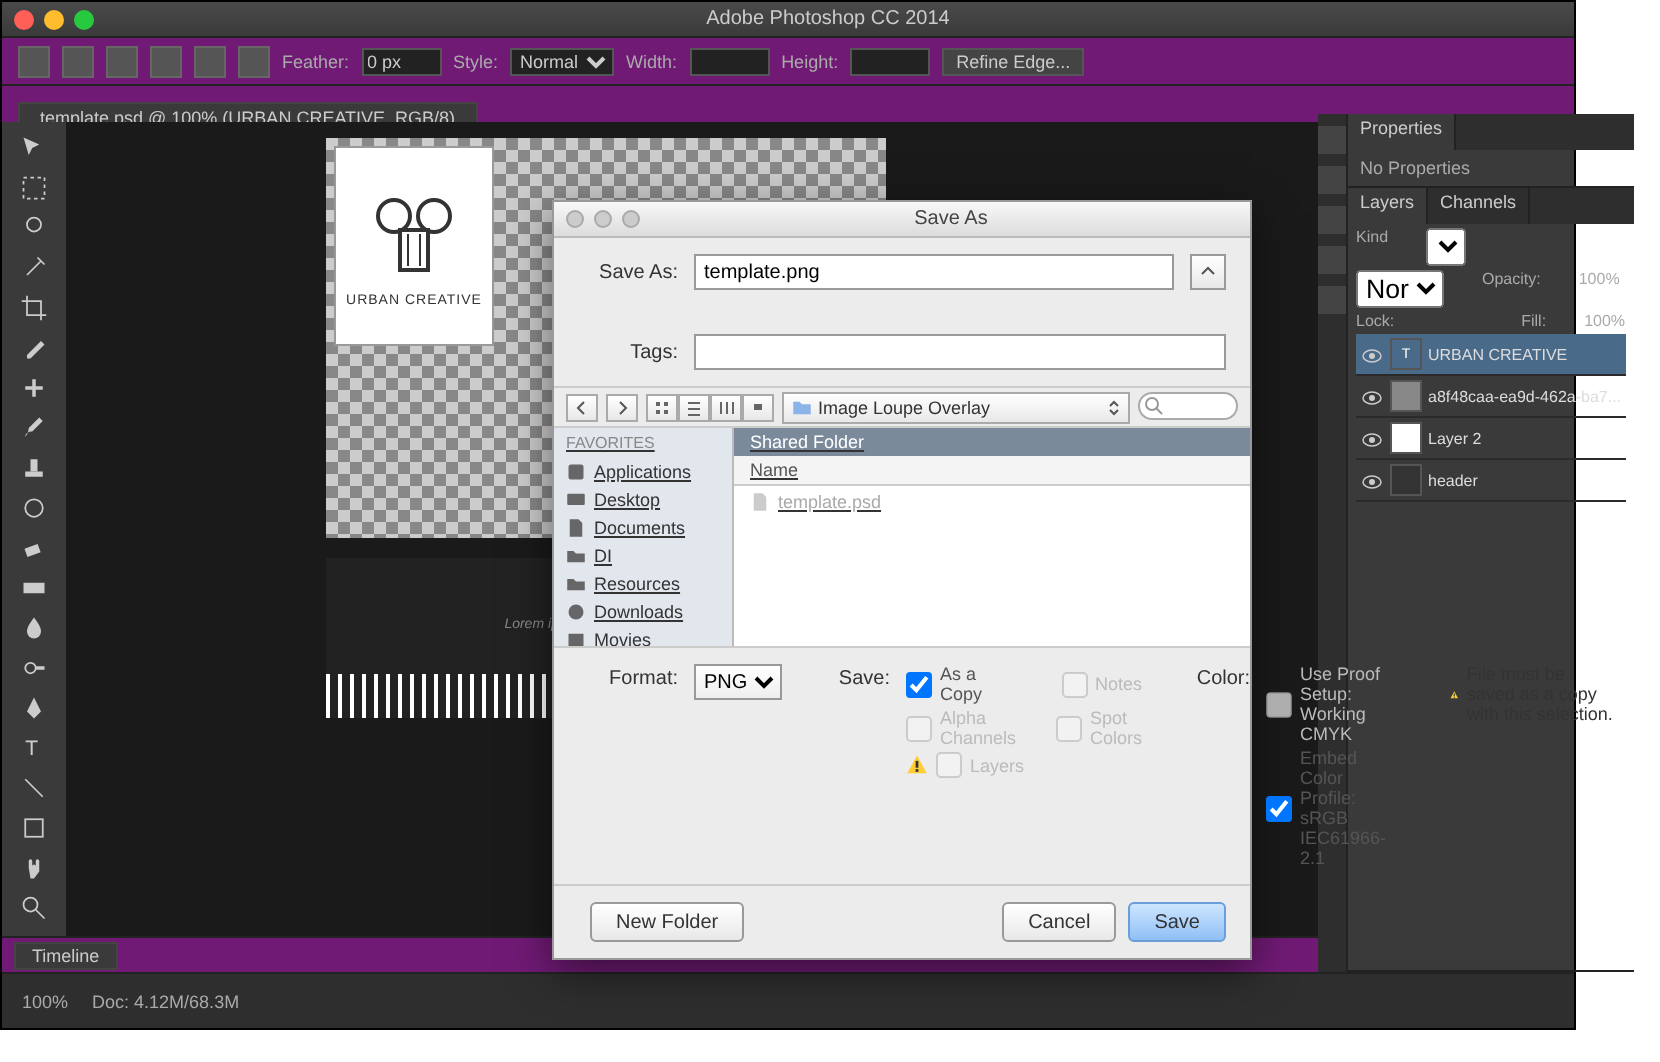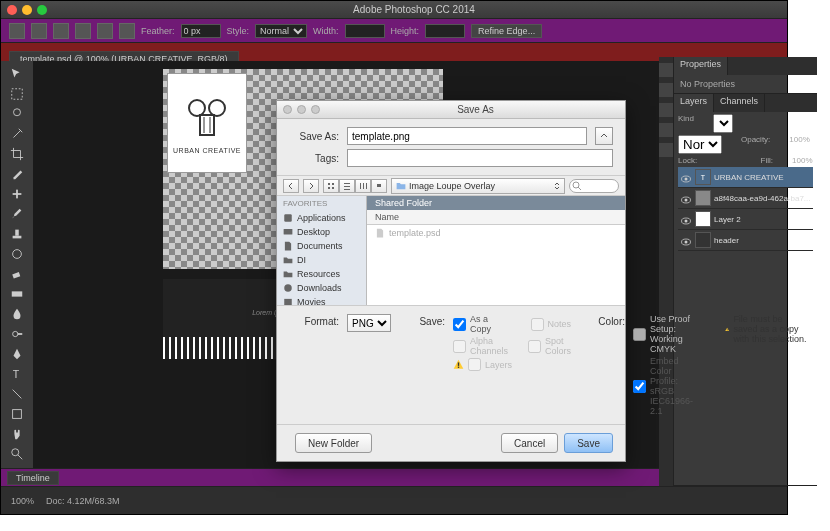--- a/index.html
+++ b/index.html
@@ -11,21 +11,21 @@
 .tl-r { background:#ff5f56; }
 .tl-y { background:#ffbd2e; }
 .tl-g { background:#27c93f; }
 .titlebar-title { flex:1; text-align:center; color:#ccc; font-size:10px; }
 .menubar { height:24px; background:#701a75; display:flex; align-items:center; padding:0 8px; gap:6px; border-bottom:1px solid #222; }
 .menubar .icon { width:16px; height:16px; background:#555; border:1px solid #666; }
 .menubar .lbl { color:#aaa; font-size:9px; }
 .menubar input { width:40px; height:14px; background:#222; border:1px solid #555; color:#ccc; font-size:9px; padding:0 2px; }
 .menubar select { height:14px; background:#222; border:1px solid #555; color:#ccc; font-size:9px; }
 .menubar .btn { background:#444; border:1px solid #555; color:#ccc; font-size:9px; padding:1px 6px; }
-.doc-tab-bar { height:18px; background:#7f1d1d; display:flex; align-items:center; padding:16px 8px; border-bottom:1px solid #111; }
+.doc-tab-bar { height:18px; background:#701a75; display:flex; align-items:center; padding:16px 8px; border-bottom:1px solid #111; }
 .doc-tab { color:#ccc; font-size:9px; padding:2px 10px; background:#3a3a3a; border:1px solid #444; }
 .main-area { position:absolute; top:60px; left:32px; right:128px; bottom:28px; background:#1a1a1a; }
 .left-tools { position:absolute; top:60px; left:0; width:32px; bottom:28px; background:#3a3a3a; display:flex; flex-direction:column; align-items:center; padding-top:4px; gap:2px; }
 .tool { width:22px; height:18px; background:#3a3a3a; border:1px solid transparent; }
 .tool svg { width:14px; height:14px; fill:#ccc; display:block; margin:1px auto; }
 .right-panels { position:absolute; top:56px; right:0; width:128px; bottom:28px; background:#3a3a3a; display:flex; }
 .mini-col { width:18px; background:#2e2e2e; border-right:1px solid #222; display:flex; flex-direction:column; align-items:center; gap:6px; padding-top:6px; }
 .mini-col .mi { width:14px; height:14px; background:#444; }
 .panel-stack { flex:1; display:flex; flex-direction:column; }
 .panel { border-bottom:1px solid #222; }
@@ -50,26 +50,26 @@
 .canvas-bottom { width:320px; height:80px; background:#222; margin-top:10px; position:relative; }
 .canvas-bottom .lorem { color:#888; font-size:7px; text-align:center; padding-top:30px; font-style:italic; }
 .canvas-bottom .pattern { position:absolute; bottom:0; left:0; right:0; height:22px; background:repeating-linear-gradient(90deg,#fff 0 2px,#222 2px 6px); }
 .statusbar { position:absolute; bottom:0; left:0; right:0; height:28px; background:#2e2e2e; border-top:1px solid #222; display:flex; align-items:center; padding:0 10px; gap:12px; color:#aaa; font-size:9px; }
 
 .dialog { position:absolute; top:100px; left:276px; width:350px; background:#ececec; border:1px solid #999; box-shadow:0 6px 20px rgba(0,0,0,0.5); font-size:10px; color:#333; }
 .dlg-title { height:18px; background:linear-gradient(#f8f8f8,#dcdcdc); display:flex; align-items:center; border-bottom:1px solid #bbb; }
 .dlg-traffic { display:flex; gap:5px; padding:0 6px; }
 .dlg-tlight { width:9px; height:9px; border-radius:50%; background:#ccc; border:1px solid #aaa; }
 .dlg-title-text { flex:1; text-align:center; font-size:10px; color:#444; }
-.dlg-top { padding:8px 12px; display:flex; flex-direction:column; gap:4px; border-bottom:1px solid #ccc; }
+.dlg-top { padding:8px 12px; display:flex; flex-direction:column; gap:22px; border-bottom:1px solid #ccc; }
 .dlg-row { display:flex; align-items:center; gap:8px; }
 .dlg-row .lbl { width:50px; text-align:right; color:#333; }
 .dlg-row input[type=text] { flex:1; height:18px; border:1px solid #999; padding:0 4px; font-size:10px; background:#fff; }
 .dlg-row .expand-btn { width:18px; height:18px; border:1px solid #999; background:linear-gradient(#fff,#e8e8e8); display:flex; align-items:center; justify-content:center; }
-.dlg-browser { display:flex; height:110px; border-bottom:1px solid #ccc; }
+.dlg-browser { display:flex; height:110px; border-bottom:1px solid #ccc;text-decoration:underline; }
 .dlg-sidebar { width:90px; background:#e2e7ee; border-right:1px solid #bbb; overflow:hidden; }
 .dlg-sidebar .hdr { color:#888; font-size:8px; padding:3px 6px; text-transform:uppercase; }
 .dlg-sidebar .item { display:flex; align-items:center; gap:4px; padding:2px 6px; font-size:9px; color:#333; }
 .dlg-sidebar .item svg { width:10px; height:10px; fill:#666; }
 .dlg-filelist { flex:1; display:flex; flex-direction:column; }
 .dlg-path-bar { height:20px; display:flex; align-items:center; gap:4px; padding:0 6px; border-bottom:1px solid #ccc; background:#ececec; }
 .dlg-path-bar .nav-btn { width:16px; height:14px; border:1px solid #aaa; background:linear-gradient(#fff,#e8e8e8); display:flex; align-items:center; justify-content:center; }
 .dlg-path-bar .view-seg { display:flex; }
 .dlg-path-bar .view-seg .seg { width:16px; height:14px; border:1px solid #aaa; background:linear-gradient(#fff,#e8e8e8); display:flex; align-items:center; justify-content:center; }
 .dlg-path-bar .folder-sel { flex:1; height:16px; border:1px solid #aaa; background:linear-gradient(#fff,#e8e8e8); display:flex; align-items:center; padding:0 4px; gap:3px; font-size:9px; }

